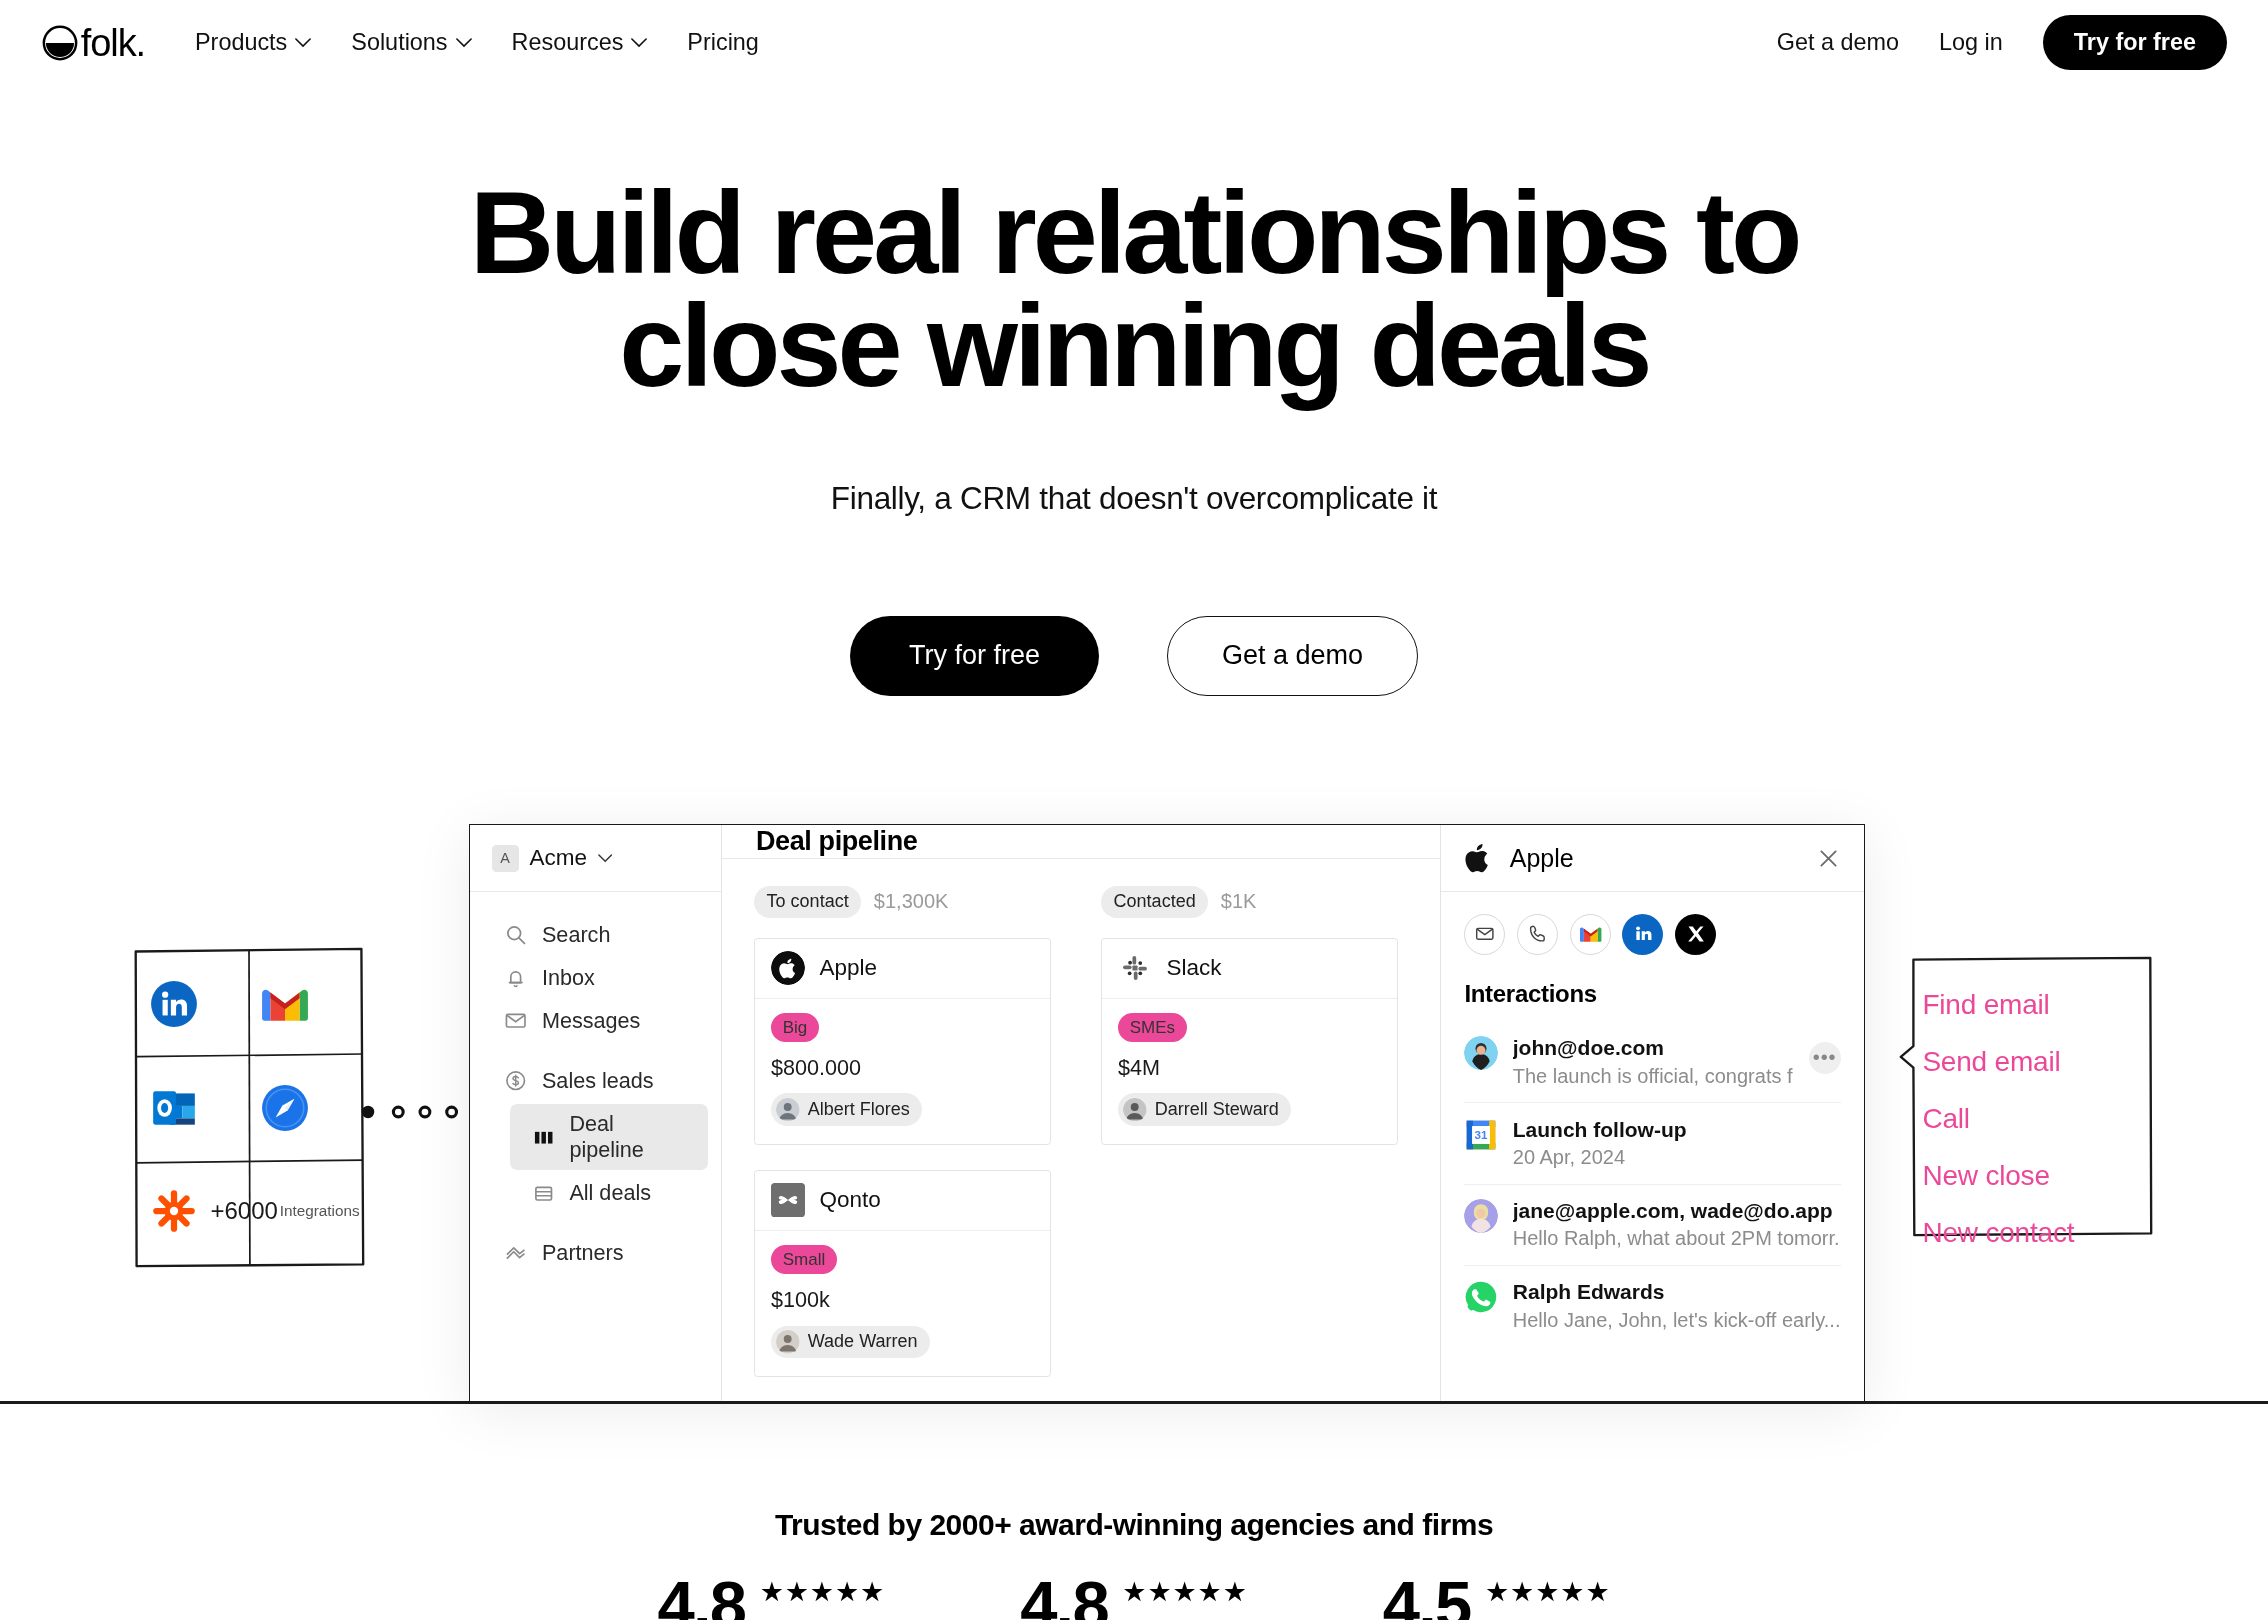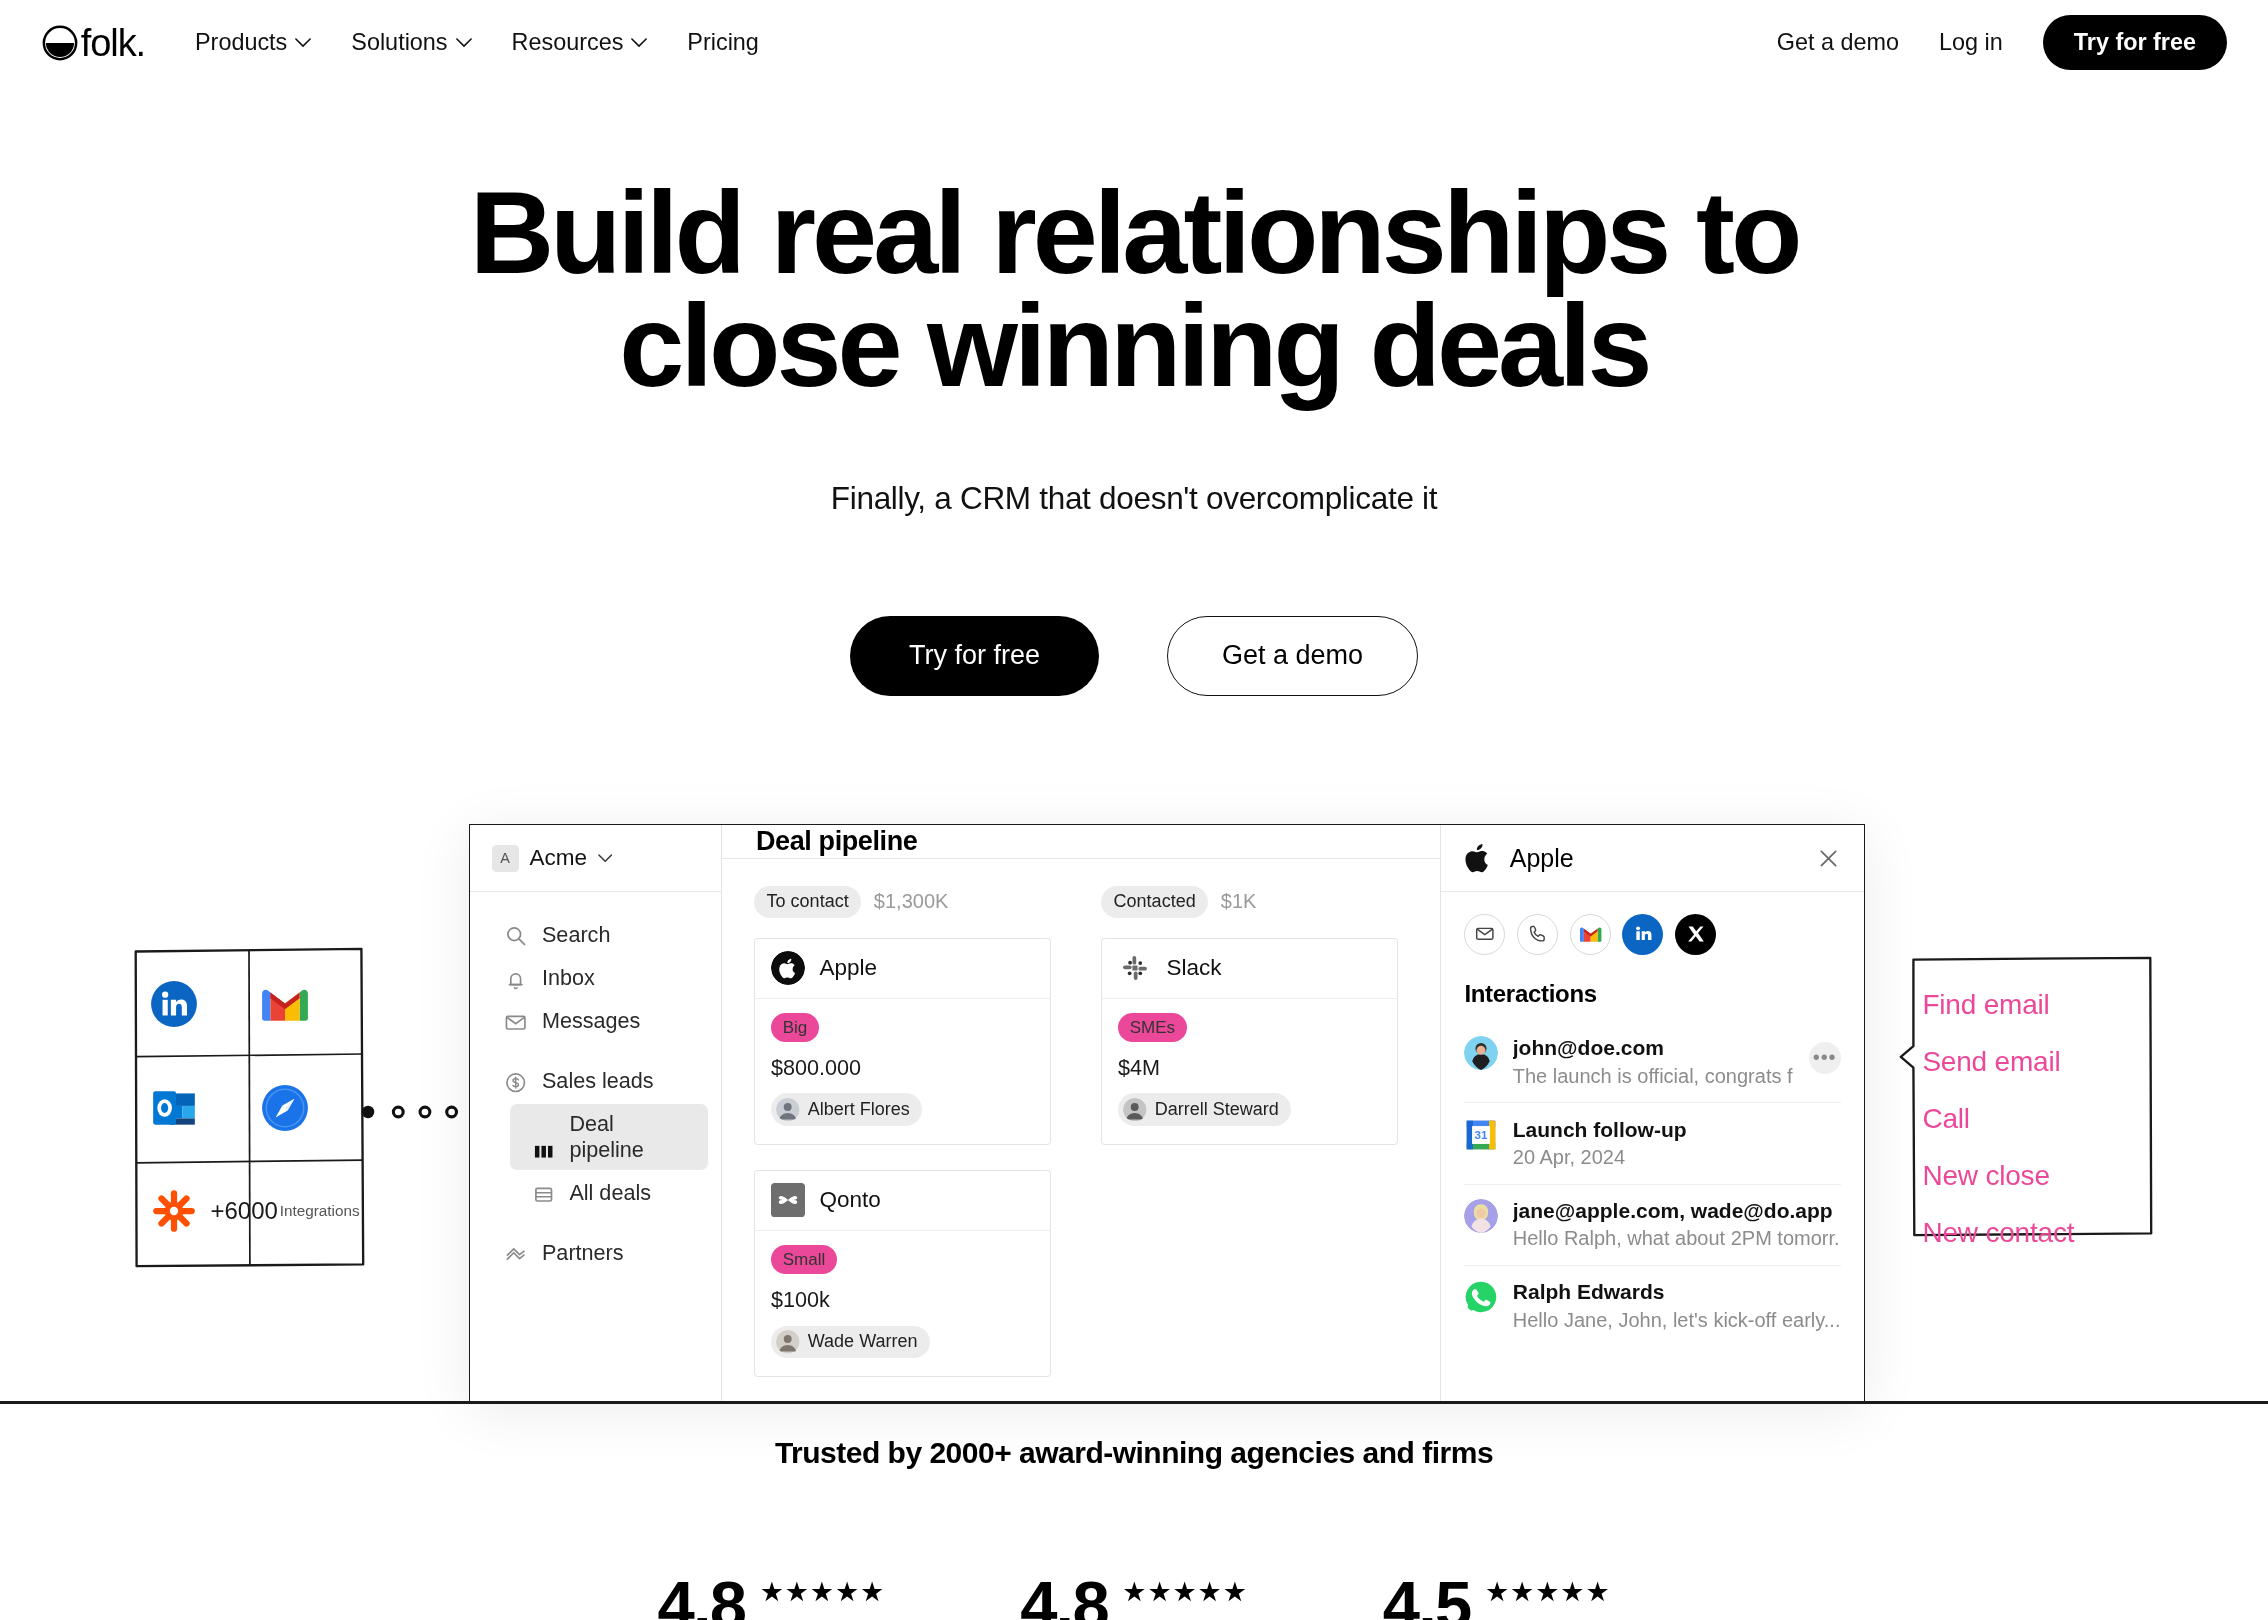--- a/index.html
+++ b/index.html
@@ -81,21 +81,21 @@
     height: 67px; display:flex; align-items:center; gap: 10.8px;
     padding: 0 21.6px; border-bottom: 0.9px solid #e8e8e8;
   }
   .ws-avatar {
     width: 27px; height: 27px; border-radius: 4.5px; background: #e6e6e6;
     color: #555; font-size: 14.4px; display:flex; align-items:center; justify-content:center;
   }
   .ws-name { font-size: 22.5px; font-weight: 500; color:#111; }
   .side-list { padding: 20px 0 0 0; }
   .side-item {
-    display:flex; align-items:flex-end; gap: 14.4px;
+    display:flex; align-items:center; gap: 14.4px;
     padding: 7.2px 21.6px; margin: 2.7px 12.6px; border-radius: 7.2px;
     font-size: 21.6px; color: #2a2a2a; cursor: pointer; min-height: 40px;
   }
   .side-item.indent { margin-left: 40px; }
   .side-item.active { background: #e9e9e9; font-weight: 500; }
   .side-sep { height: 14.4px; }
   .side-ico { width: 23.4px; height: 23.4px; flex: none; display:block; }
 
   
   .app-main { flex: 1; border-right: 0.9px solid #e3e3e3; display:flex; flex-direction:column; }
@@ -192,21 +192,21 @@
   .ctx-item {
     font-size: 28px; color:#ec4899; padding: 12.6px 0; cursor:pointer;
     letter-spacing: -0.2px;
   }
 
   
   .divider {
     position:absolute; left:0; top: 1401px; width: 2268px; height: 2.7px; background:#1a1a1a;
   }
   .trust {
-    position:absolute; left:0; top: 1436px; width: 2268px; text-align:center;
+    position:absolute; left:0; top: 1508px; width: 2268px; text-align:center;
     font-size: 30px; font-weight: 700; letter-spacing:-0.5px; color:#000;
   }
   .ratings {
     position:absolute; left:0; top: 1577px; width: 2268px;
     display:flex; justify-content:center; align-items:flex-start; gap: 135px;
   }
   .rating { display:flex; align-items:flex-start; gap: 14.4px; }
   .rating-score { font-size: 67px; font-weight: 700; letter-spacing:-1.8px; line-height: 0.85; }
   .rating-stars { font-size: 27px; letter-spacing: 0.9px; color:#000; line-height:1; margin-top: 1.8px; }
 </style>

